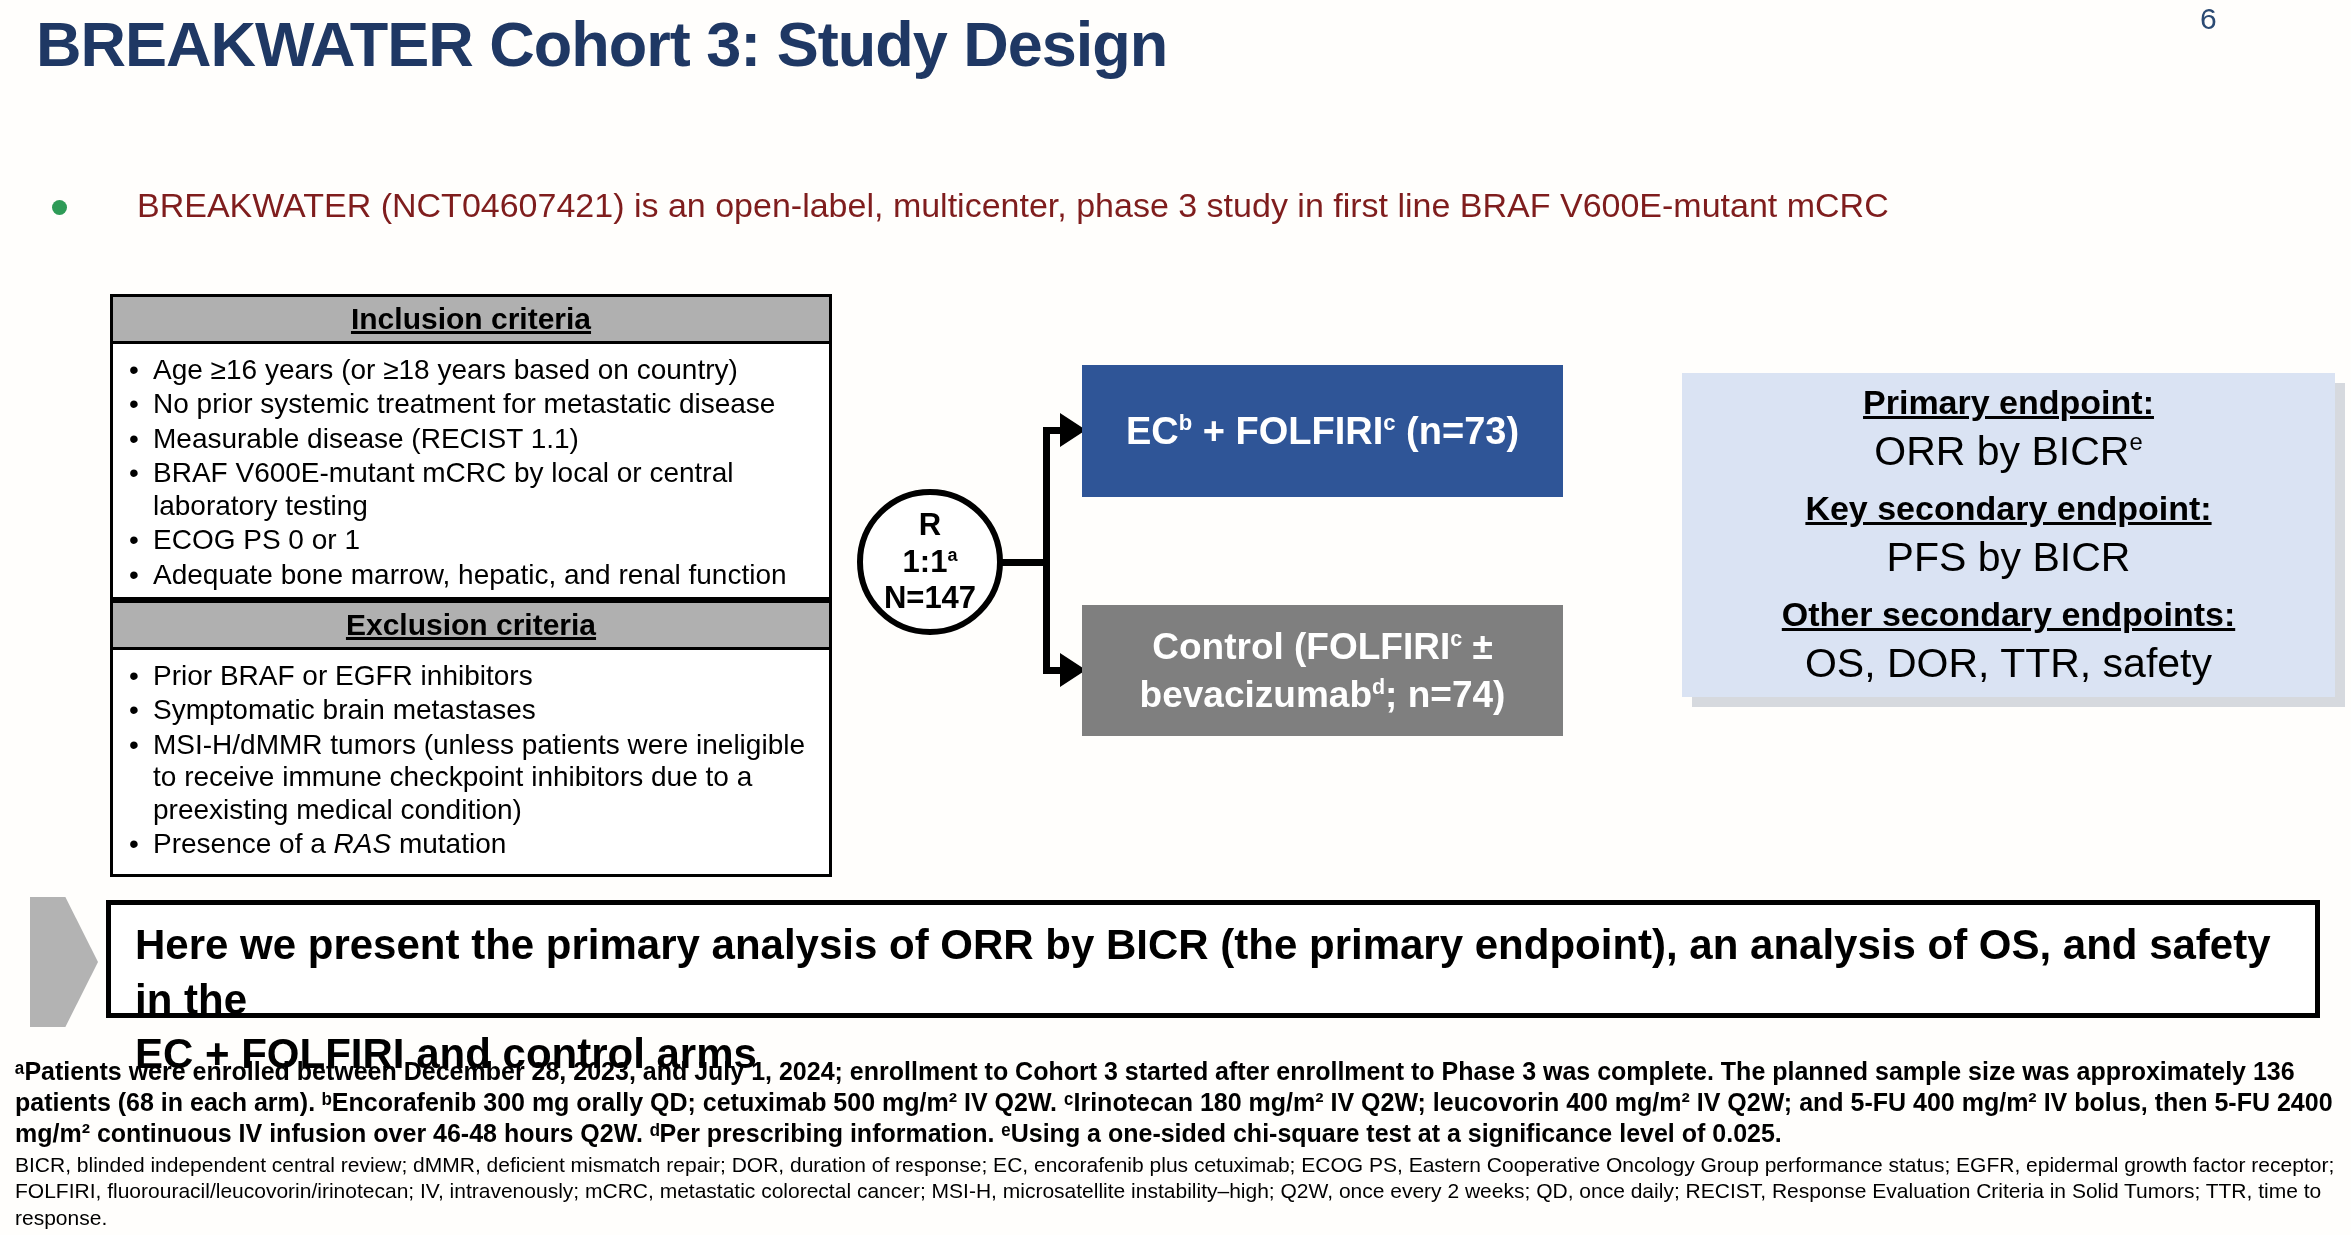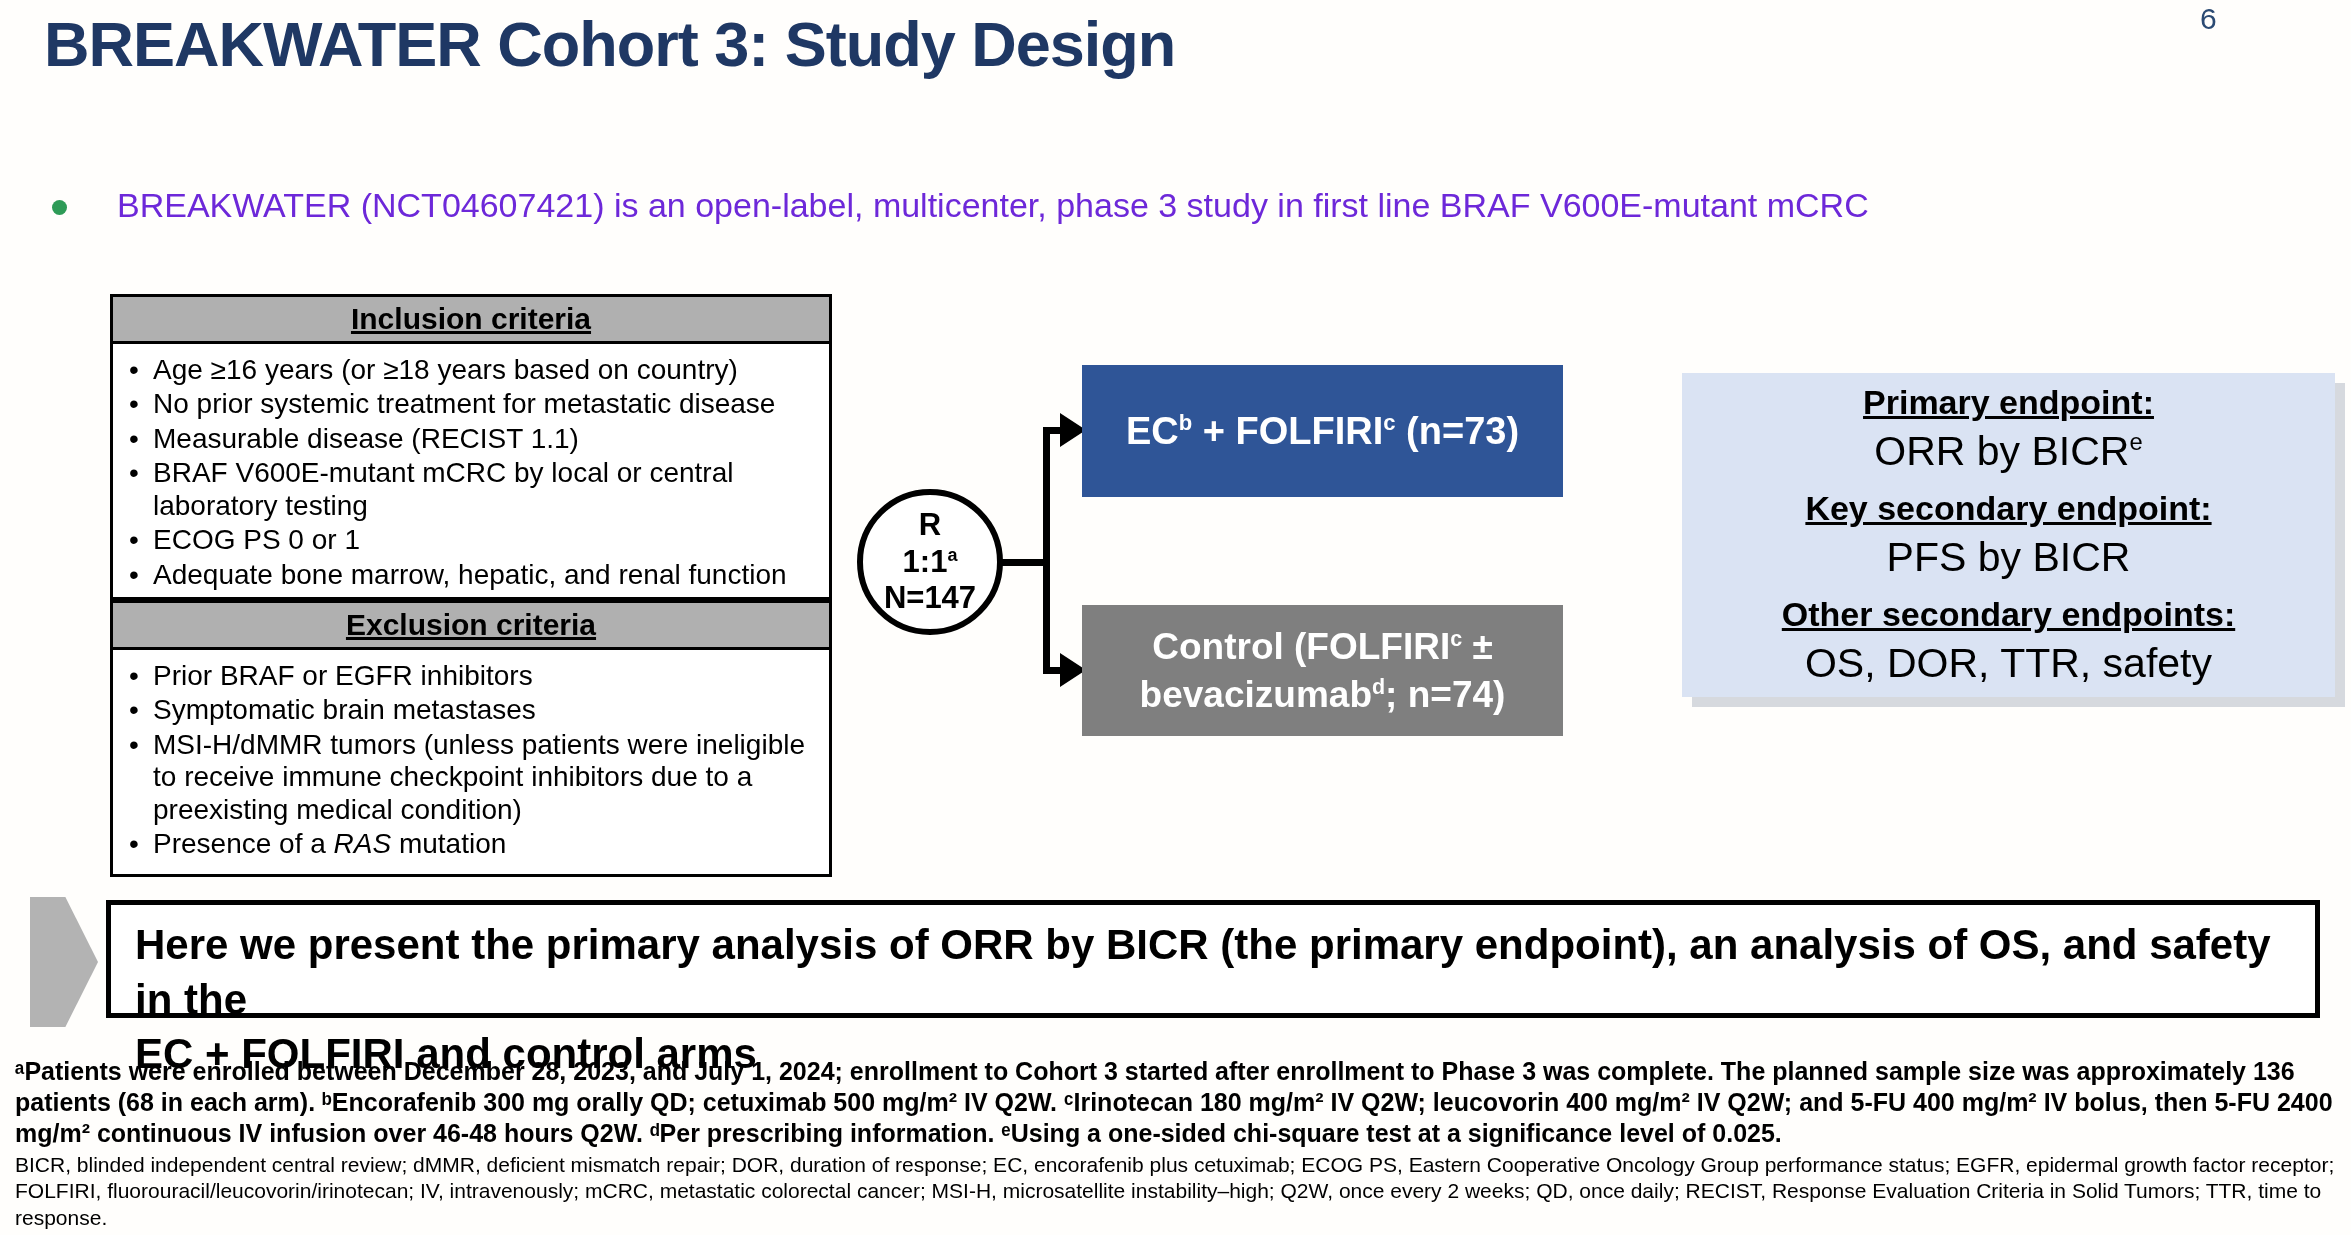--- a/index.html
+++ b/index.html
@@ -5,27 +5,27 @@
   html,body{margin:0;padding:0;background:#ffffff;}
   .slide{
     position:relative; width:2351px; height:1235px; background:#fffefc;
     font-family:"Liberation Sans", sans-serif; color:#000; overflow:hidden;
   }
   sup{font-size:58%; vertical-align:super; line-height:0;}
 
   .page-num{position:absolute; left:2200px; top:2px; font-size:30px; color:#2b4a73;}
 
   .title{
-    position:absolute; left:44px; top:8px; margin:0;
+    position:absolute; left:36px; top:8px; margin:0;
     font-size:63px; font-weight:700; letter-spacing:-1px; color:#1F3864;
   }
 
   .intro{position:absolute; left:52px; top:186px; width:2260px; display:flex; align-items:flex-start;}
   .intro-dot{width:15px; height:15px; border-radius:50%; background:#2E9B57; margin-top:14px; flex:0 0 auto;}
-  .intro-text{margin:0 0 0 50px; font-size:34px; color:#6d28d9;}
+  .intro-text{margin:0 0 0 70px; font-size:34px; color:#7f1d1d;}
 
   
   .criteria{position:absolute; left:110px; top:294px; width:722px;}
   .crit-header{
     box-sizing:border-box; border:3px solid #000; background:#B0B0B0;
     height:50px; line-height:44px; text-align:center;
     font-size:30px; font-weight:700; text-decoration:underline;
   }
   .crit-body{
     box-sizing:border-box; border:3px solid #000; border-top:none; background:#fff;

